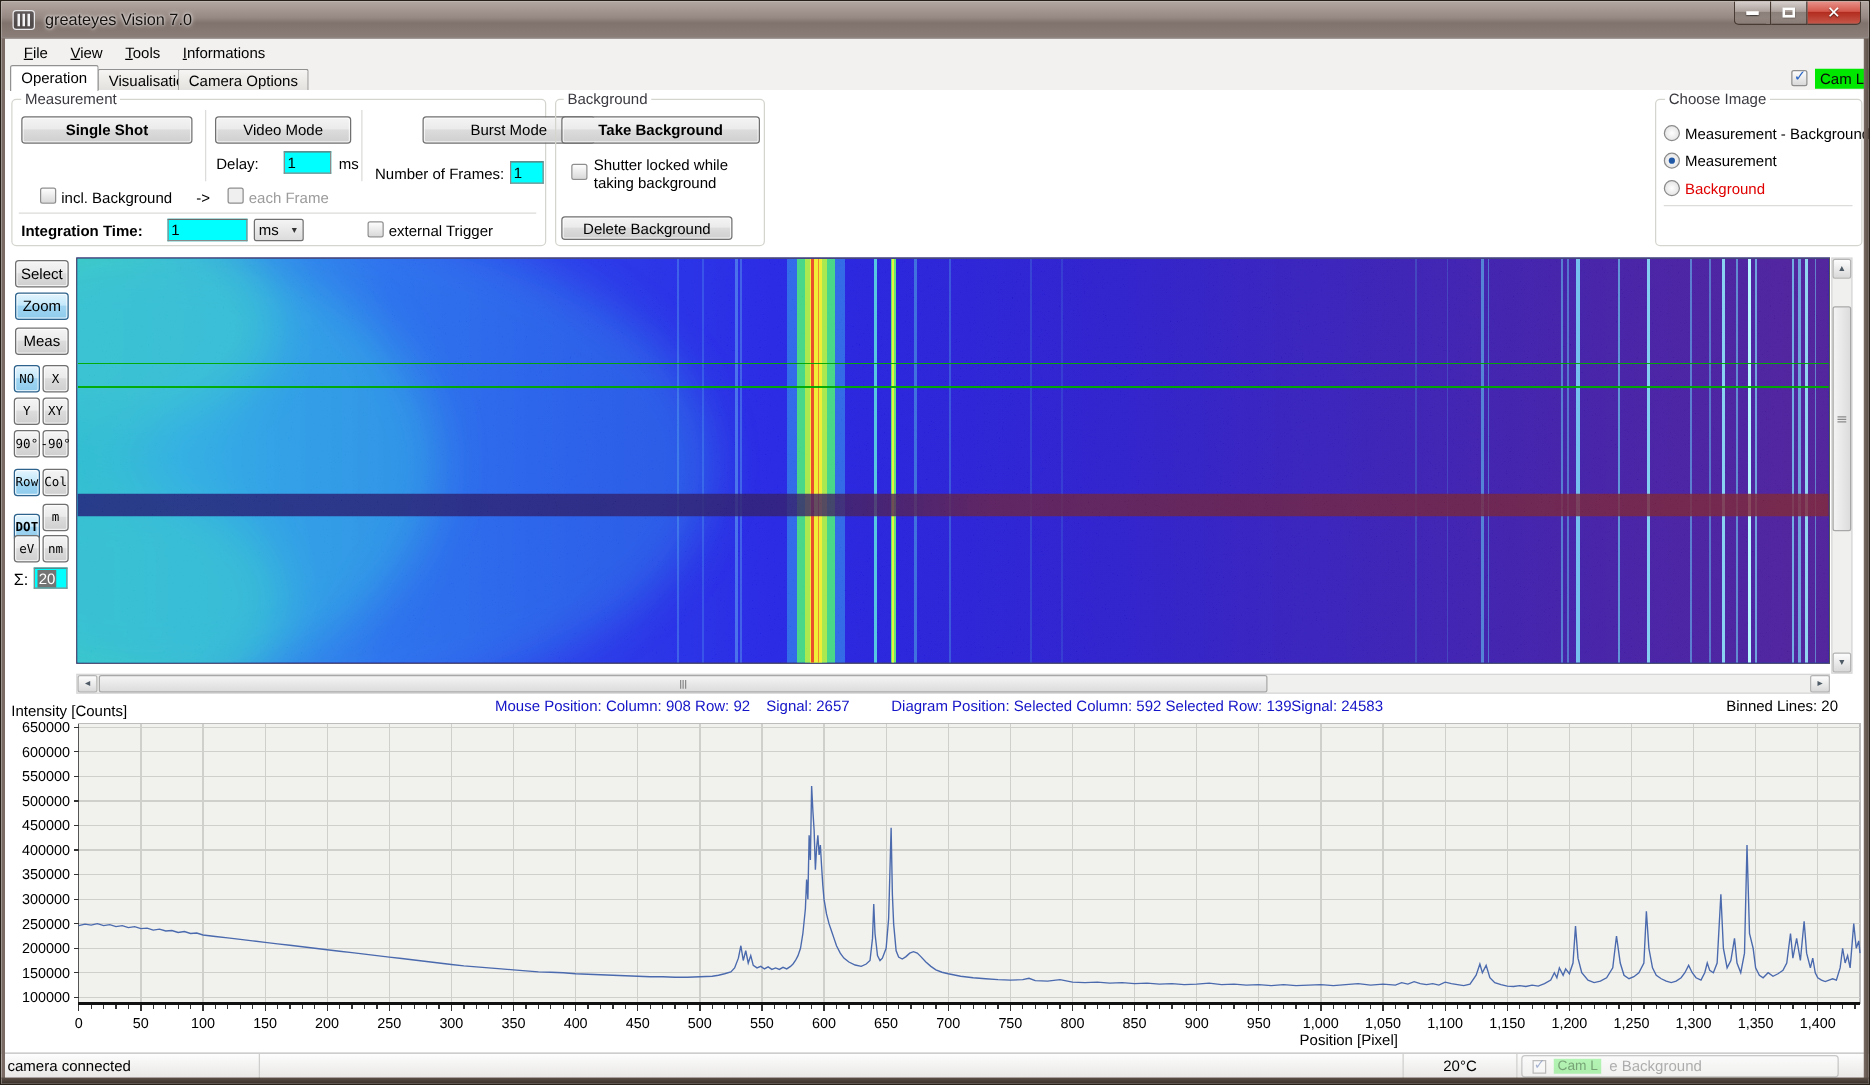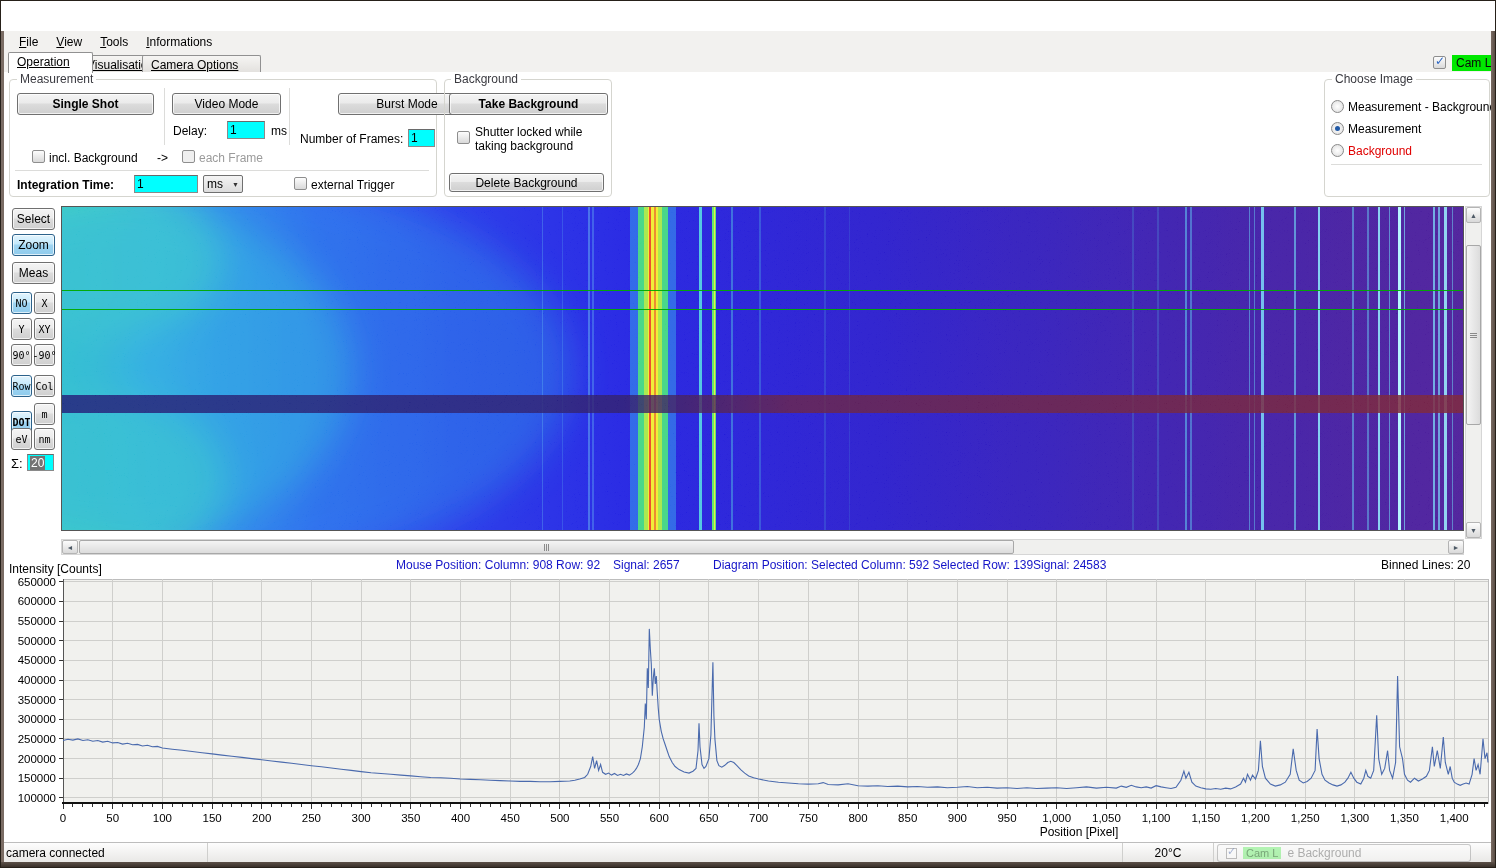--- a/index.html
+++ b/index.html
@@ -26,21 +26,21 @@
   .glyph-max{width:10px;height:8px;border:2px solid #fff;box-shadow:0 0 1px rgba(0,0,0,.5);}
   .glyph-close{color:#fff;font-size:13px;font-weight:bold;text-shadow:0 1px 1px rgba(0,0,0,.6);}
   .frame-l{position:absolute;left:0;top:30px;width:3px;height:832px;background:#7a6c64;}
   .frame-r{position:absolute;left:1490px;top:30px;width:6px;height:832px;background:linear-gradient(90deg,#7a6c64,#4a3e35);}
   .frame-b{position:absolute;left:0;top:861px;width:1496px;height:7px;background:linear-gradient(#5c5048,#2c241e);}
   
   .menubar{position:absolute;left:3px;top:30px;width:1487px;height:21px;background:#f2f1ef;display:flex;align-items:center;padding-left:6px;}
   .menu-item{padding:2px 9px;}
   .tabrow{position:absolute;left:3px;top:51px;width:1487px;height:21px;background:#f2f1ef;}
   .tab{position:absolute;top:3px;height:18px;border:1px solid #919191;border-bottom:none;border-radius:2px 2px 0 0;
-    background:linear-gradient(#f6f5f3,#e2e0dd);padding:2px 22px 0 8px;text-decoration:underline;}
+    background:linear-gradient(#f6f5f3,#e2e0dd);padding:2px 8px 0 8px;}
   .tab.active{top:0;height:21px;background:#fff;z-index:2;}
   .content{position:absolute;left:3px;top:71px;width:1487px;height:770px;background:#fff;}
   
   .gbox{position:absolute;border:1px solid #d5d5cf;border-radius:4px;}
   .gcap{position:absolute;font-size:12px;color:#3a3a40;background:#fff;padding:0 3px;}
   .btn{position:absolute;border:1px solid #707070;border-radius:3px;font-size:12px;
     background:linear-gradient(#f4f4f4,#ebebeb 45%,#dcdcdc 50%,#cfcfcf);
     display:flex;align-items:center;justify-content:center;box-shadow:inset 0 0 0 1px rgba(255,255,255,.7);}
   .btn.bold{font-weight:bold;}
   .btn.toggled{background:linear-gradient(#e3f4fd,#c4e9fb 45%,#a0d5f2 50%,#8fcbec);border-color:#2c628b;}
@@ -90,20 +90,39 @@
   .ghost .gcb span{position:absolute;left:0;top:-4px;font-size:11px;color:rgba(60,90,160,.55);}
   .ghost .gbadge{background:rgba(0,230,0,.35);color:rgba(40,80,40,.6);padding:0 3px;font-size:11px;}
   .ghost .gtext{color:rgba(80,80,80,.55);font-size:12px;}
   svg text{font-family:"Liberation Sans","DejaVu Sans",sans-serif;}
 </style>
 </head>
 <body>
 
 <div class="win">
 
+  <div class="titlebar">
+    <div class="app-icon">
+        <i></i>
+        <i></i>
+        <i></i>
+      </div>
+    <div class="win-title">greateyes Vision 7.0</div>
+    <div class="winbtns">
+      <div class="wbtn min">
+          <span class="glyph-min"></span>
+        </div>
+      <div class="wbtn max">
+          <span class="glyph-max"></span>
+        </div>
+      <div class="wbtn close">
+          <span class="glyph-close">✕</span>
+        </div>
+    </div>
+  </div>
 
   <div class="menubar">
       <div class="menu-item"><u>F</u>ile</div>
       <div class="menu-item"><u>V</u>iew</div>
       <div class="menu-item"><u>T</u>ools</div>
       <div class="menu-item"><u>I</u>nformations</div>
     </div>
   <div class="tabrow">
     <div class="cb" style="position:absolute;left:1429px;top:4px;">
         <span class="tick">✓</span>
@@ -142,21 +161,21 @@
   </div>
   <div class="cb" style="left:293px;top:176px;"></div>
   <div class="lbl" style="left:310px;top:177px;">external Trigger</div>
 
   <div class="gbox" style="left:443px;top:78px;width:168px;height:118px;"></div>
   <div class="gcap" style="left:450px;top:71px;">Background</div>
   <div class="btn bold" style="left:448px;top:92px;width:159px;height:22px;">Take Background</div>
   <div class="cb" style="left:456px;top:130px;"></div>
   <div class="lbl" style="left:474px;top:124px;">Shutter locked while</div>
   <div class="lbl" style="left:474px;top:138px;">taking background</div>
-  <div class="btn" style="left:448px;top:172px;width:155px;height:19px;">Delete Background</div>
+  <div class="btn" style="left:448px;top:172px;width:137px;height:19px;">Delete Background</div>
 
   <div class="gbox" style="left:1323px;top:78px;width:166px;height:118px;"></div>
   <div class="gcap" style="left:1331px;top:71px;">Choose Image</div>
   <div id="choose-opts">
       <div class="radio" style="left: 1330px; top: 99px; position: absolute;"></div>
       <div class="lbl" style="left: 1347px; top: 99px; color: rgb(0, 0, 0);">Measurement - Background</div>
       <div class="radio sel" style="left: 1330px; top: 121px; position: absolute;"></div>
       <div class="lbl" style="left: 1347px; top: 121px; color: rgb(0, 0, 0);">Measurement</div>
       <div class="radio" style="left: 1330px; top: 143px; position: absolute;"></div>
       <div class="lbl" style="left: 1347px; top: 143px; color: rgb(224, 0, 0);">Background</div>

